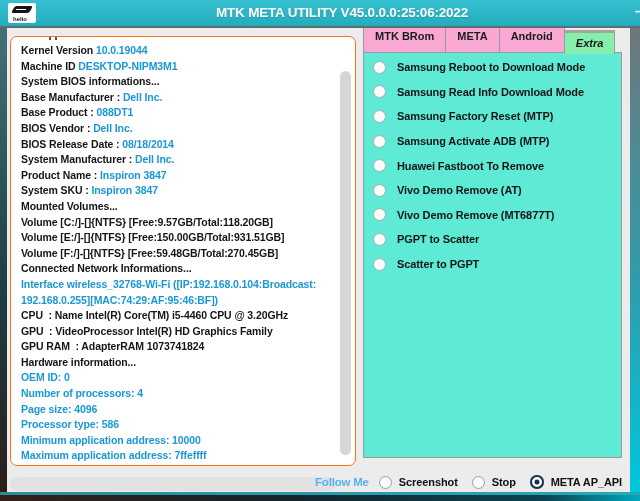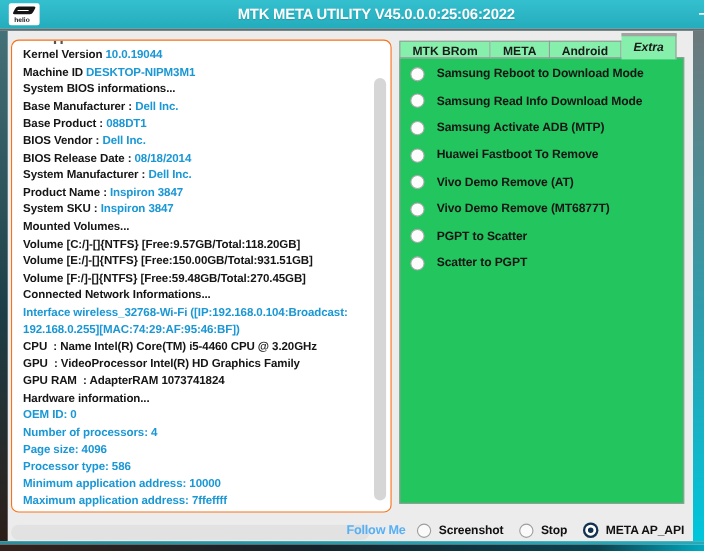--- a/index.html
+++ b/index.html
@@ -45,32 +45,32 @@
   .clipped-frag i { position:absolute; top:0; width:2px; height:3px; background:#555; }
   .clipped-frag i.b { left:6px; }
   .info-lines { font-size:10.5px; font-weight:bold; line-height:15.6px; color:#151515;
     letter-spacing:-0.1px; white-space:pre-wrap; }
   .line .val { color:#1a97d5; }
   .v-scrollbar { position:absolute; right:4px; top:34px; width:11px; height:384px;
     background:#d6d6d6; border-radius:6px; }
   
   .tabs { position:absolute; left:363px; top:31px; height:22px; display:flex; align-items:flex-end; z-index:2; }
   .tab {
-    box-sizing:border-box; height:16px; line-height:19px; padding:0 11px;
-    background:#86efac; border:1px solid #9a9a9a; border-left:none;
+    box-sizing:border-box; height:27px; line-height:19px; padding:0 11px;
+    background:#f9a8d4; border:1px solid #9a9a9a; border-left:none;
     font-size:11px; font-weight:bold; color:#1b1b1b; white-space:nowrap;
   }
   .tab:first-child { border-left:1px solid #9a9a9a; }
   .tab.selected {
     position:relative; z-index:3; height:24px; line-height:20px;
     background:#86efac; border-top:3px solid #a3a3a3; margin-bottom:-1px; border-bottom:none;font-style:italic;
   }
   .tab-page {
     position:absolute; left:363px; top:52px; width:259px; height:406px;
-    background:#22c55e; border:1px solid #9a9a9a; box-sizing:border-box;
+    background:#5eead4; border:1px solid #9a9a9a; box-sizing:border-box;
     padding-top:2px; z-index:1;
   }
   .option { display:flex; align-items:center; height:24.6px; padding-left:9px; }
   .radio {
     width:13px; height:13px; box-sizing:border-box; border-radius:50%;
     border:1.5px solid #ababab; background:#fcfcfc; margin-right:11px; flex:none;
   }
   .option .opt-label { font-size:11px; font-weight:bold; color:#151515; letter-spacing:-0.1px; white-space:nowrap; }
   
   .progress { position:absolute; left:10px; top:477px; width:326px; height:14px;
@@ -129,20 +129,24 @@
       <div class="option">
         <span class="radio"></span>
         <span class="opt-label">Samsung Reboot to Download Mode</span>
       </div>
       <div class="option">
         <span class="radio"></span>
         <span class="opt-label">Samsung Read Info Download Mode</span>
       </div>
       <div class="option">
         <span class="radio"></span>
+        <span class="opt-label">Samsung Factory Reset (MTP)</span>
+      </div>
+      <div class="option">
+        <span class="radio"></span>
         <span class="opt-label">Samsung Activate ADB (MTP)</span>
       </div>
       <div class="option">
         <span class="radio"></span>
         <span class="opt-label">Huawei Fastboot To Remove</span>
       </div>
       <div class="option">
         <span class="radio"></span>
         <span class="opt-label">Vivo Demo Remove (AT)</span>
       </div>

